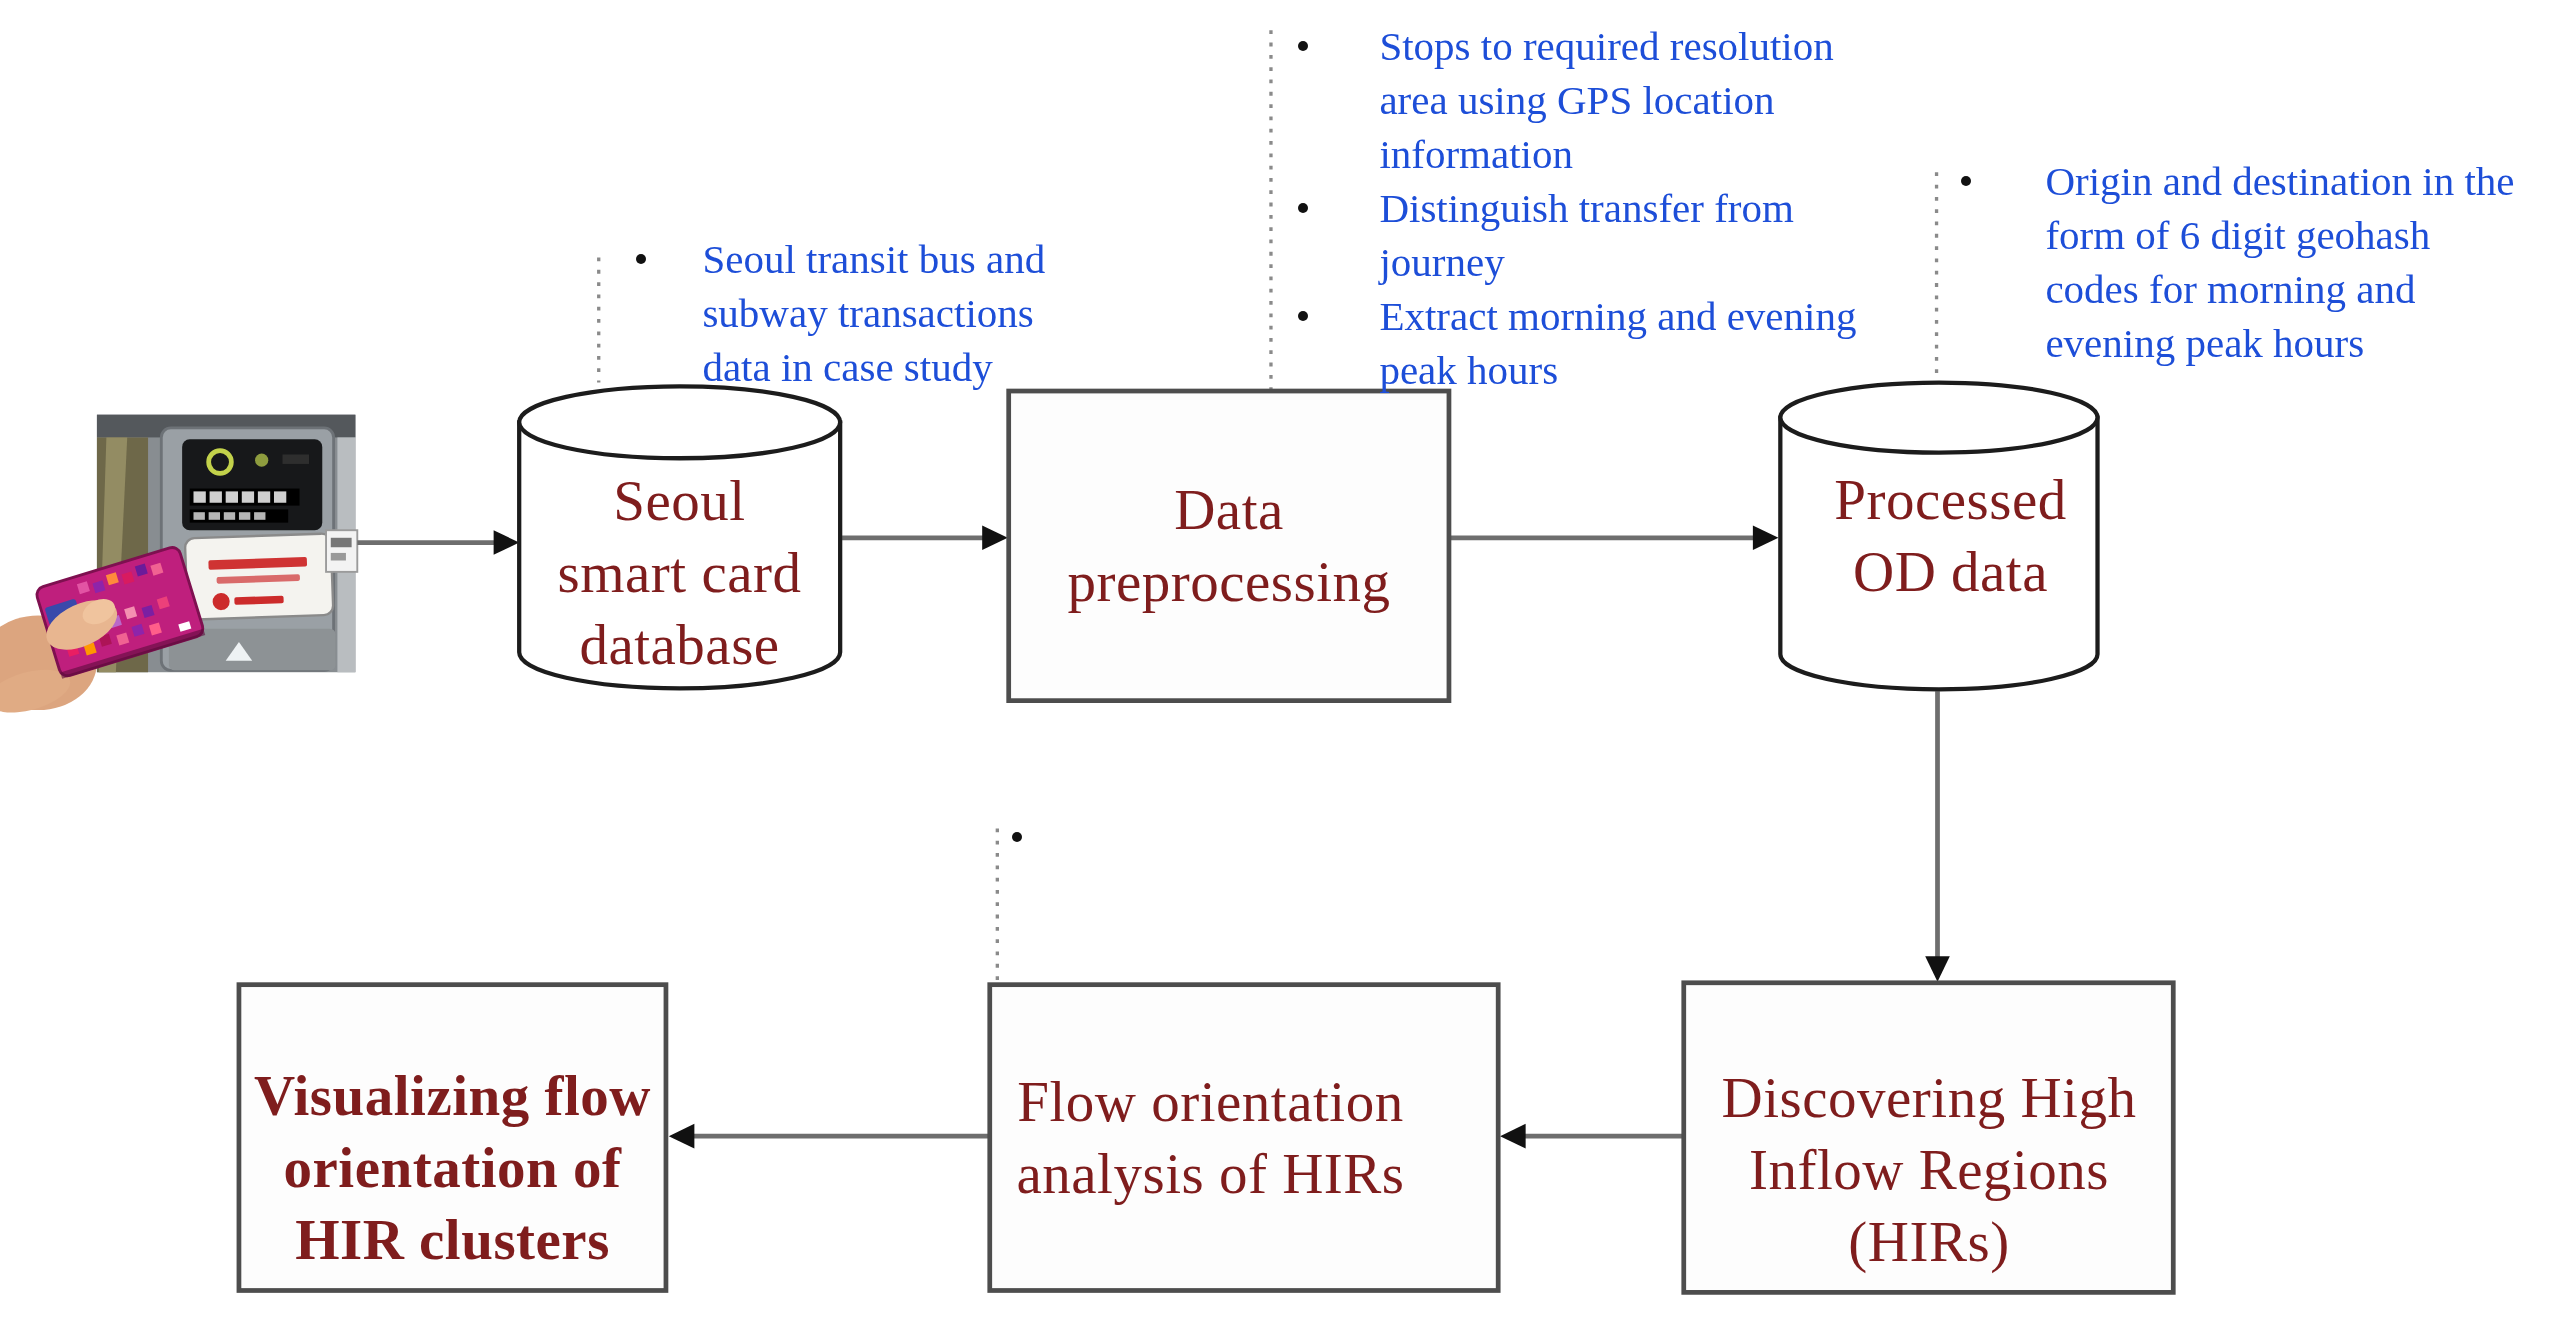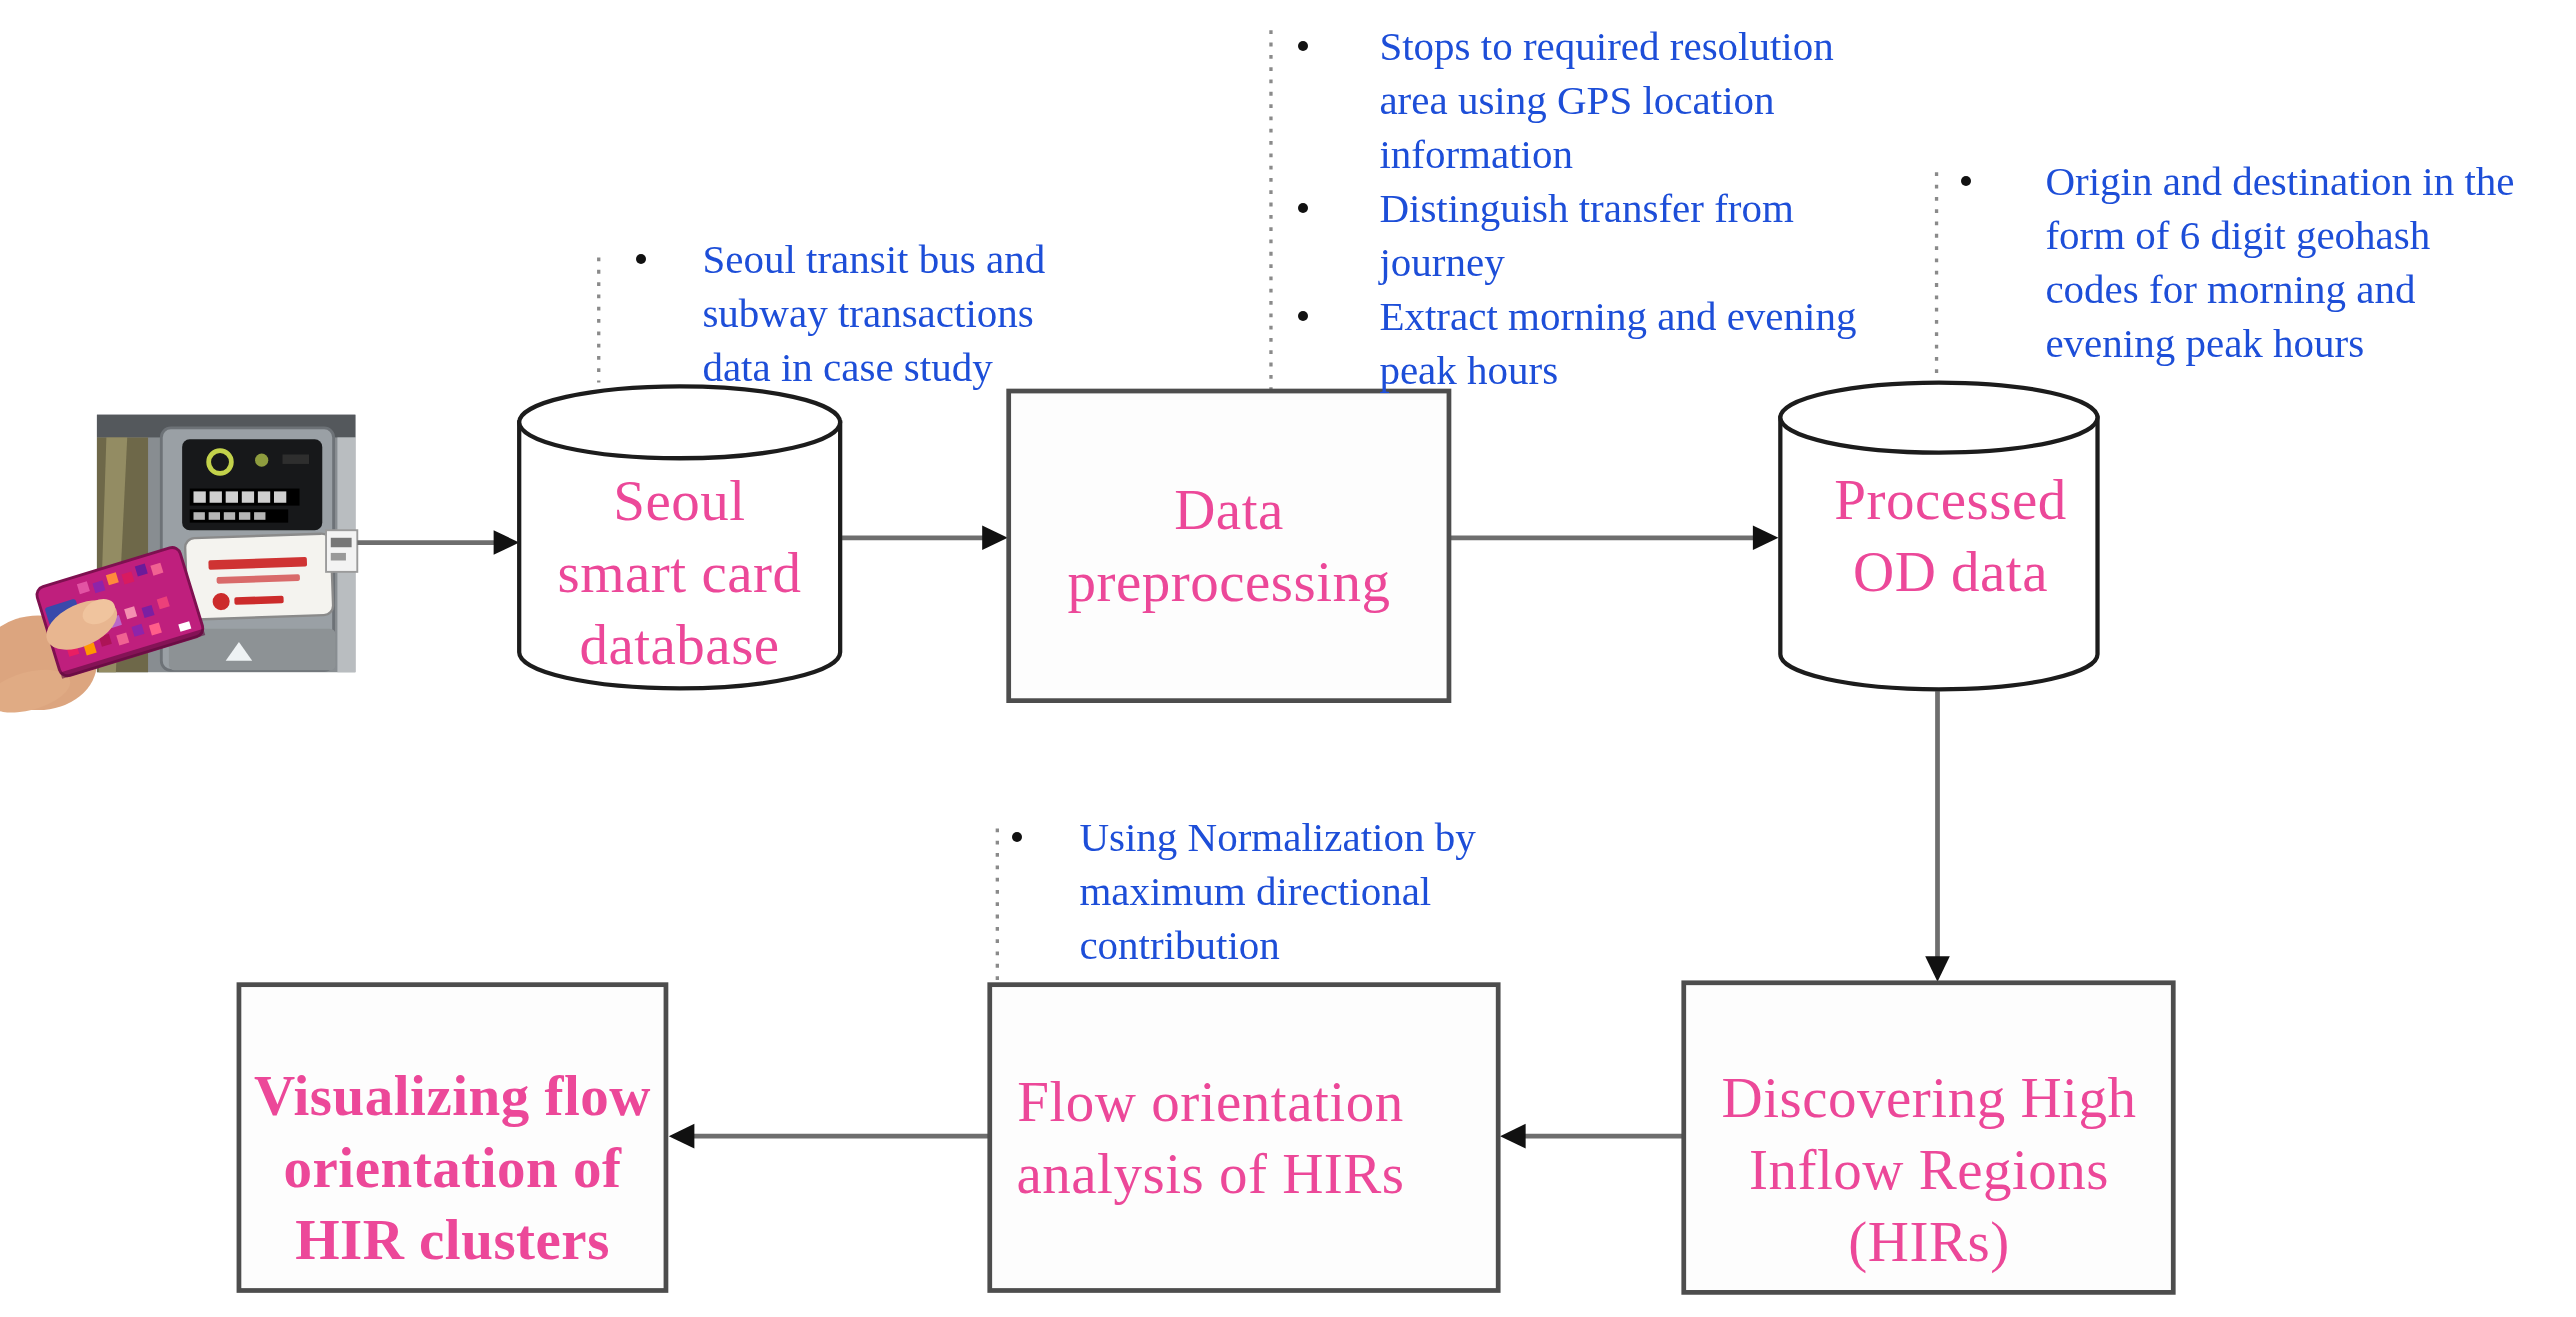--- a/index.html
+++ b/index.html
@@ -5,21 +5,21 @@
   html,body { margin:0; padding:0; background:#ffffff; }
   .canvas {
     position:relative; width:2576px; height:1317px; background:#ffffff;
     overflow:hidden; font-family:"Liberation Serif", serif; color:#121212;
   }
   .layer { position:absolute; left:0; top:0; width:2576px; height:1317px; }
   
   .node-label {
     position:absolute; display:flex; flex-direction:column; justify-content:center;
     align-items:center; text-align:center;
-    font:57px/72px "Liberation Serif", serif; color:#ec4899; letter-spacing:0.5px;
+    font:57px/72px "Liberation Serif", serif; color:#7f1d1d; letter-spacing:0.5px;
   }
   .lbl-seoul-db     { left:519px;  top:457px;  width:321px; height:231px; }
   .lbl-preproc      { left:1009px; top:391px;  width:440px; height:310px; }
   .lbl-processed-od { left:1780px; top:407px;  width:317px; height:258px;margin-left:12px; }
   .lbl-discovering  { left:1684px; top:1015px; width:490px; height:310px; }
   .lbl-flow         { left:956px; top:985px; width:509px; height:306px; }
   .lbl-visualizing  { left:239px;  top:1015px; width:427px; height:306px;font-weight:bold; }
   
   .note { position:absolute; font:41px/54px "Liberation Serif", serif; color:#1d4ed8; }
   .note-item { display:flex; align-items:flex-start; }
@@ -226,22 +226,17 @@
           <div>form of 6 digit geohash</div>
           <div>codes for morning and</div>
           <div>evening peak hours</div>
         </div>
     </div>
   </div>
 
   <div class="note note-flow">
     <div class="note-item">
       <span class="bullet"></span>
-      <div class="note-lines">
-          <div>Using Normalization by</div>
-          <div>maximum directional</div>
-          <div>contribution</div>
-        </div>
     </div>
   </div>
 
 </div>
 
 
 </body></html>

